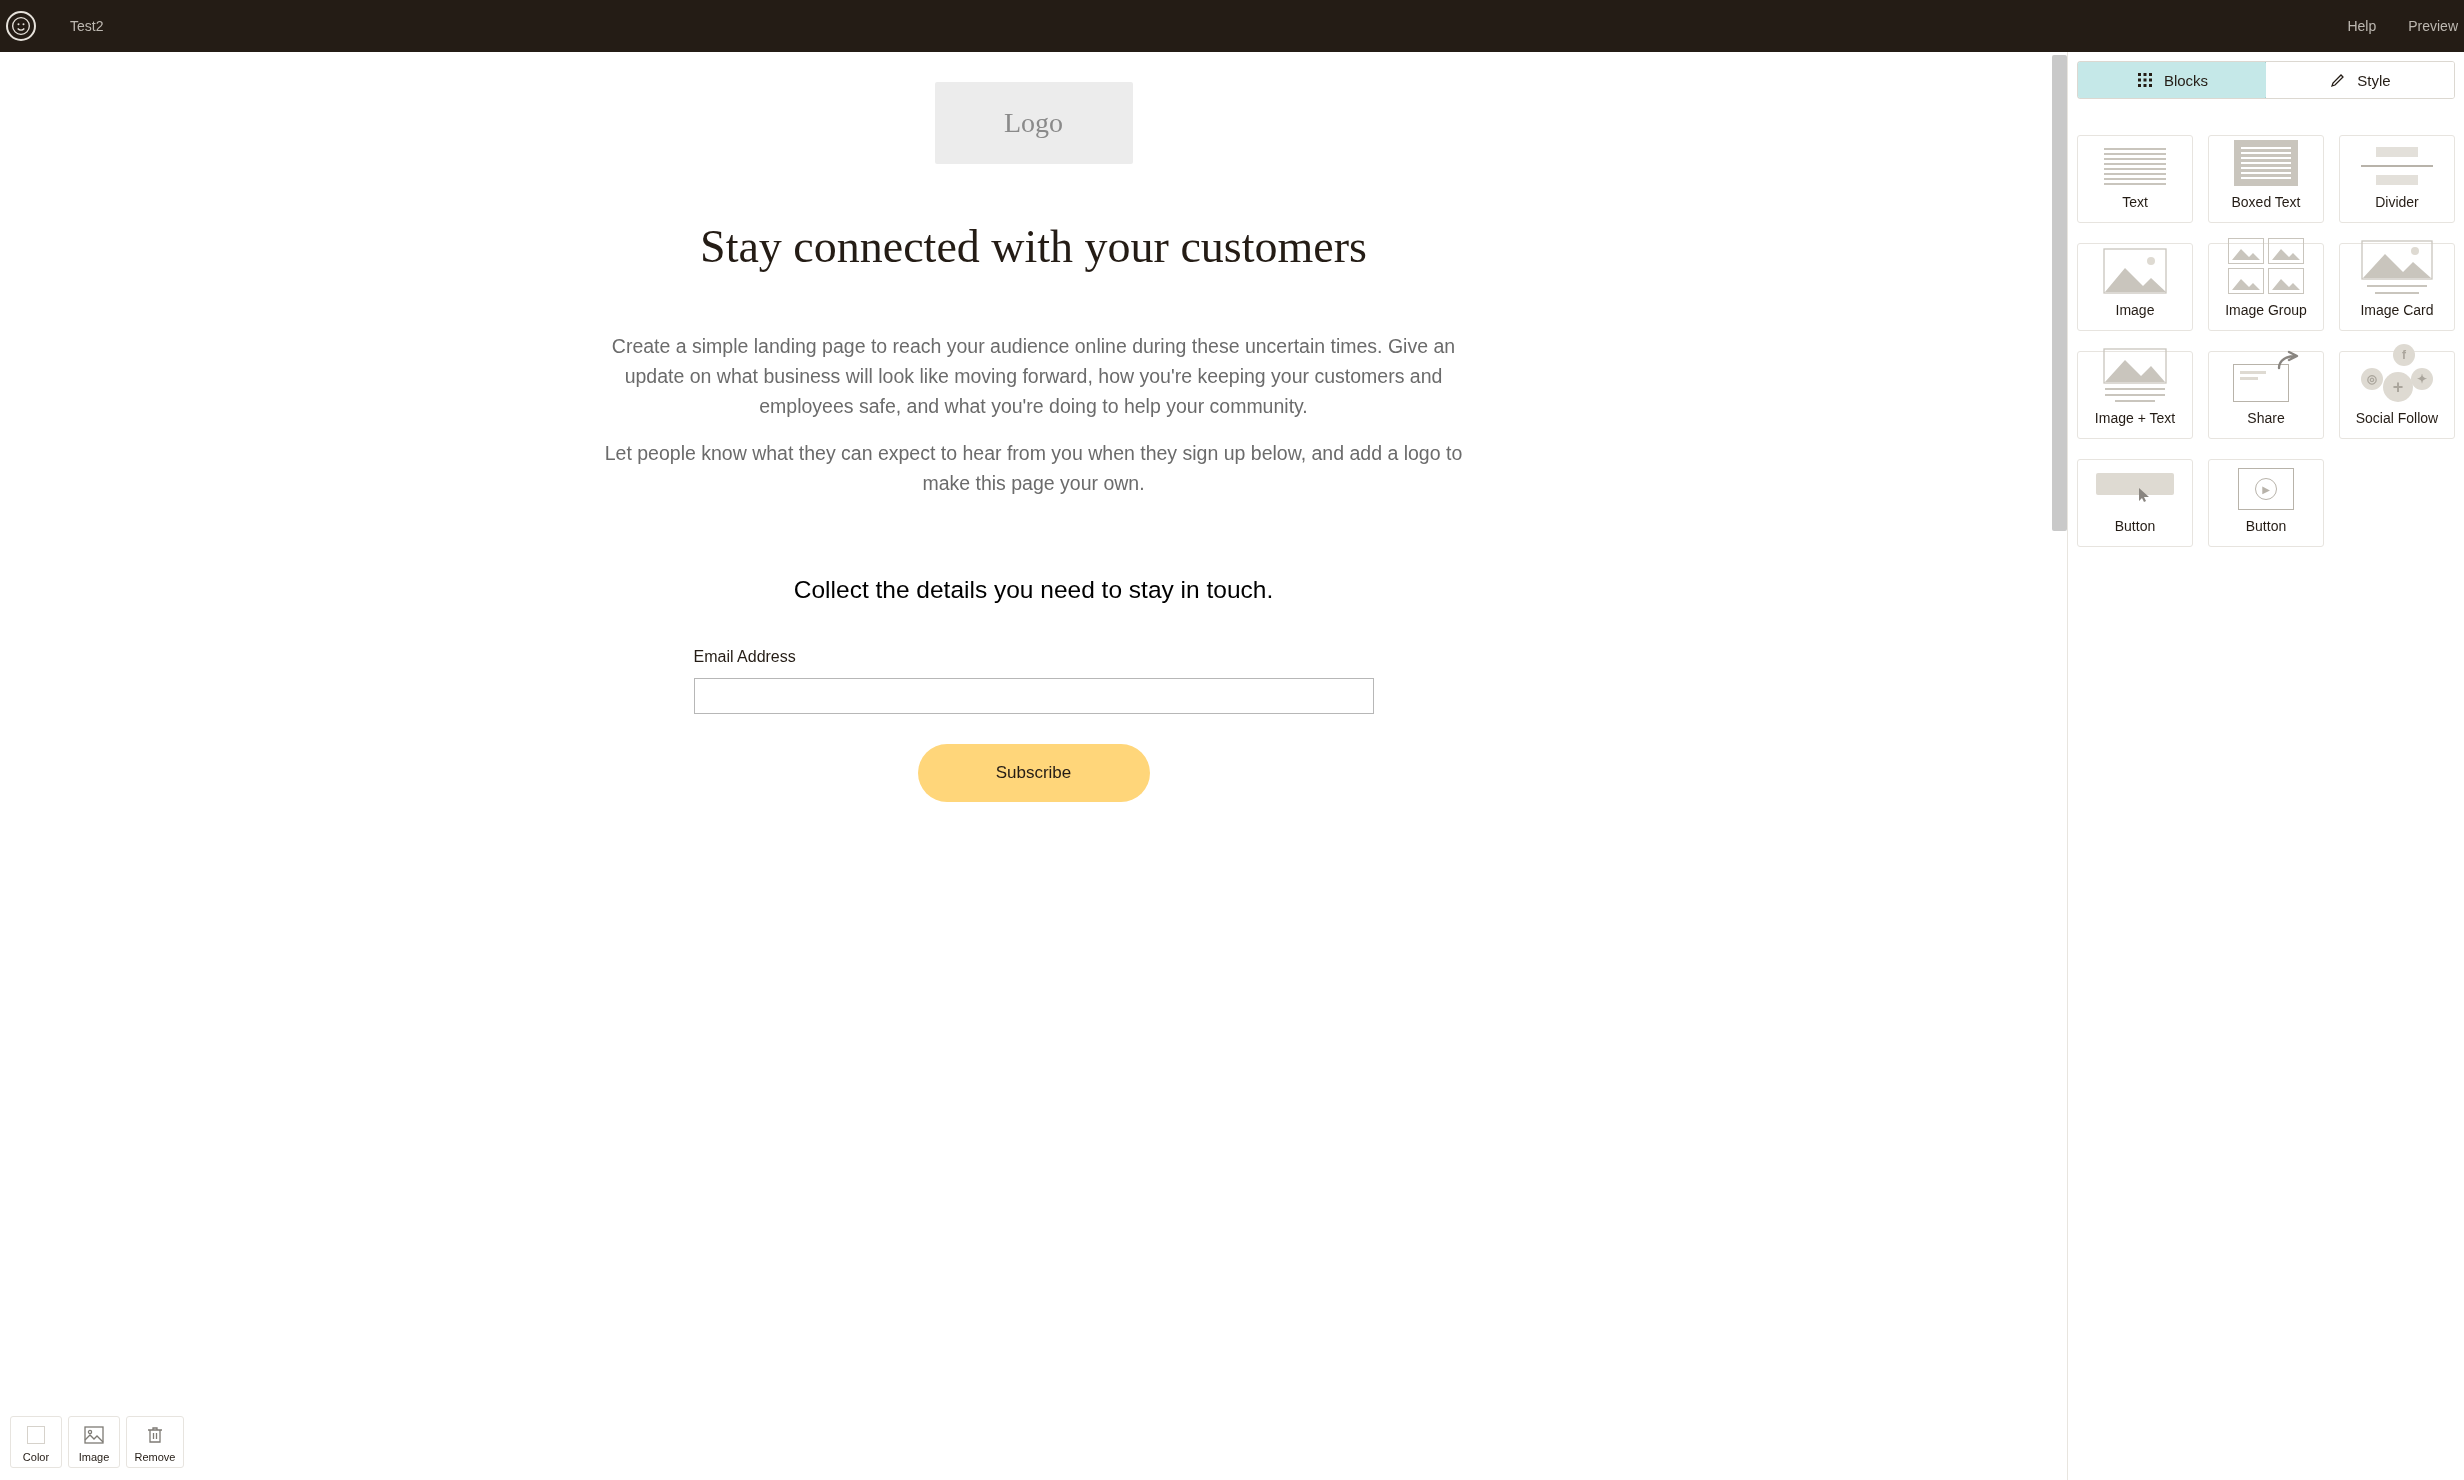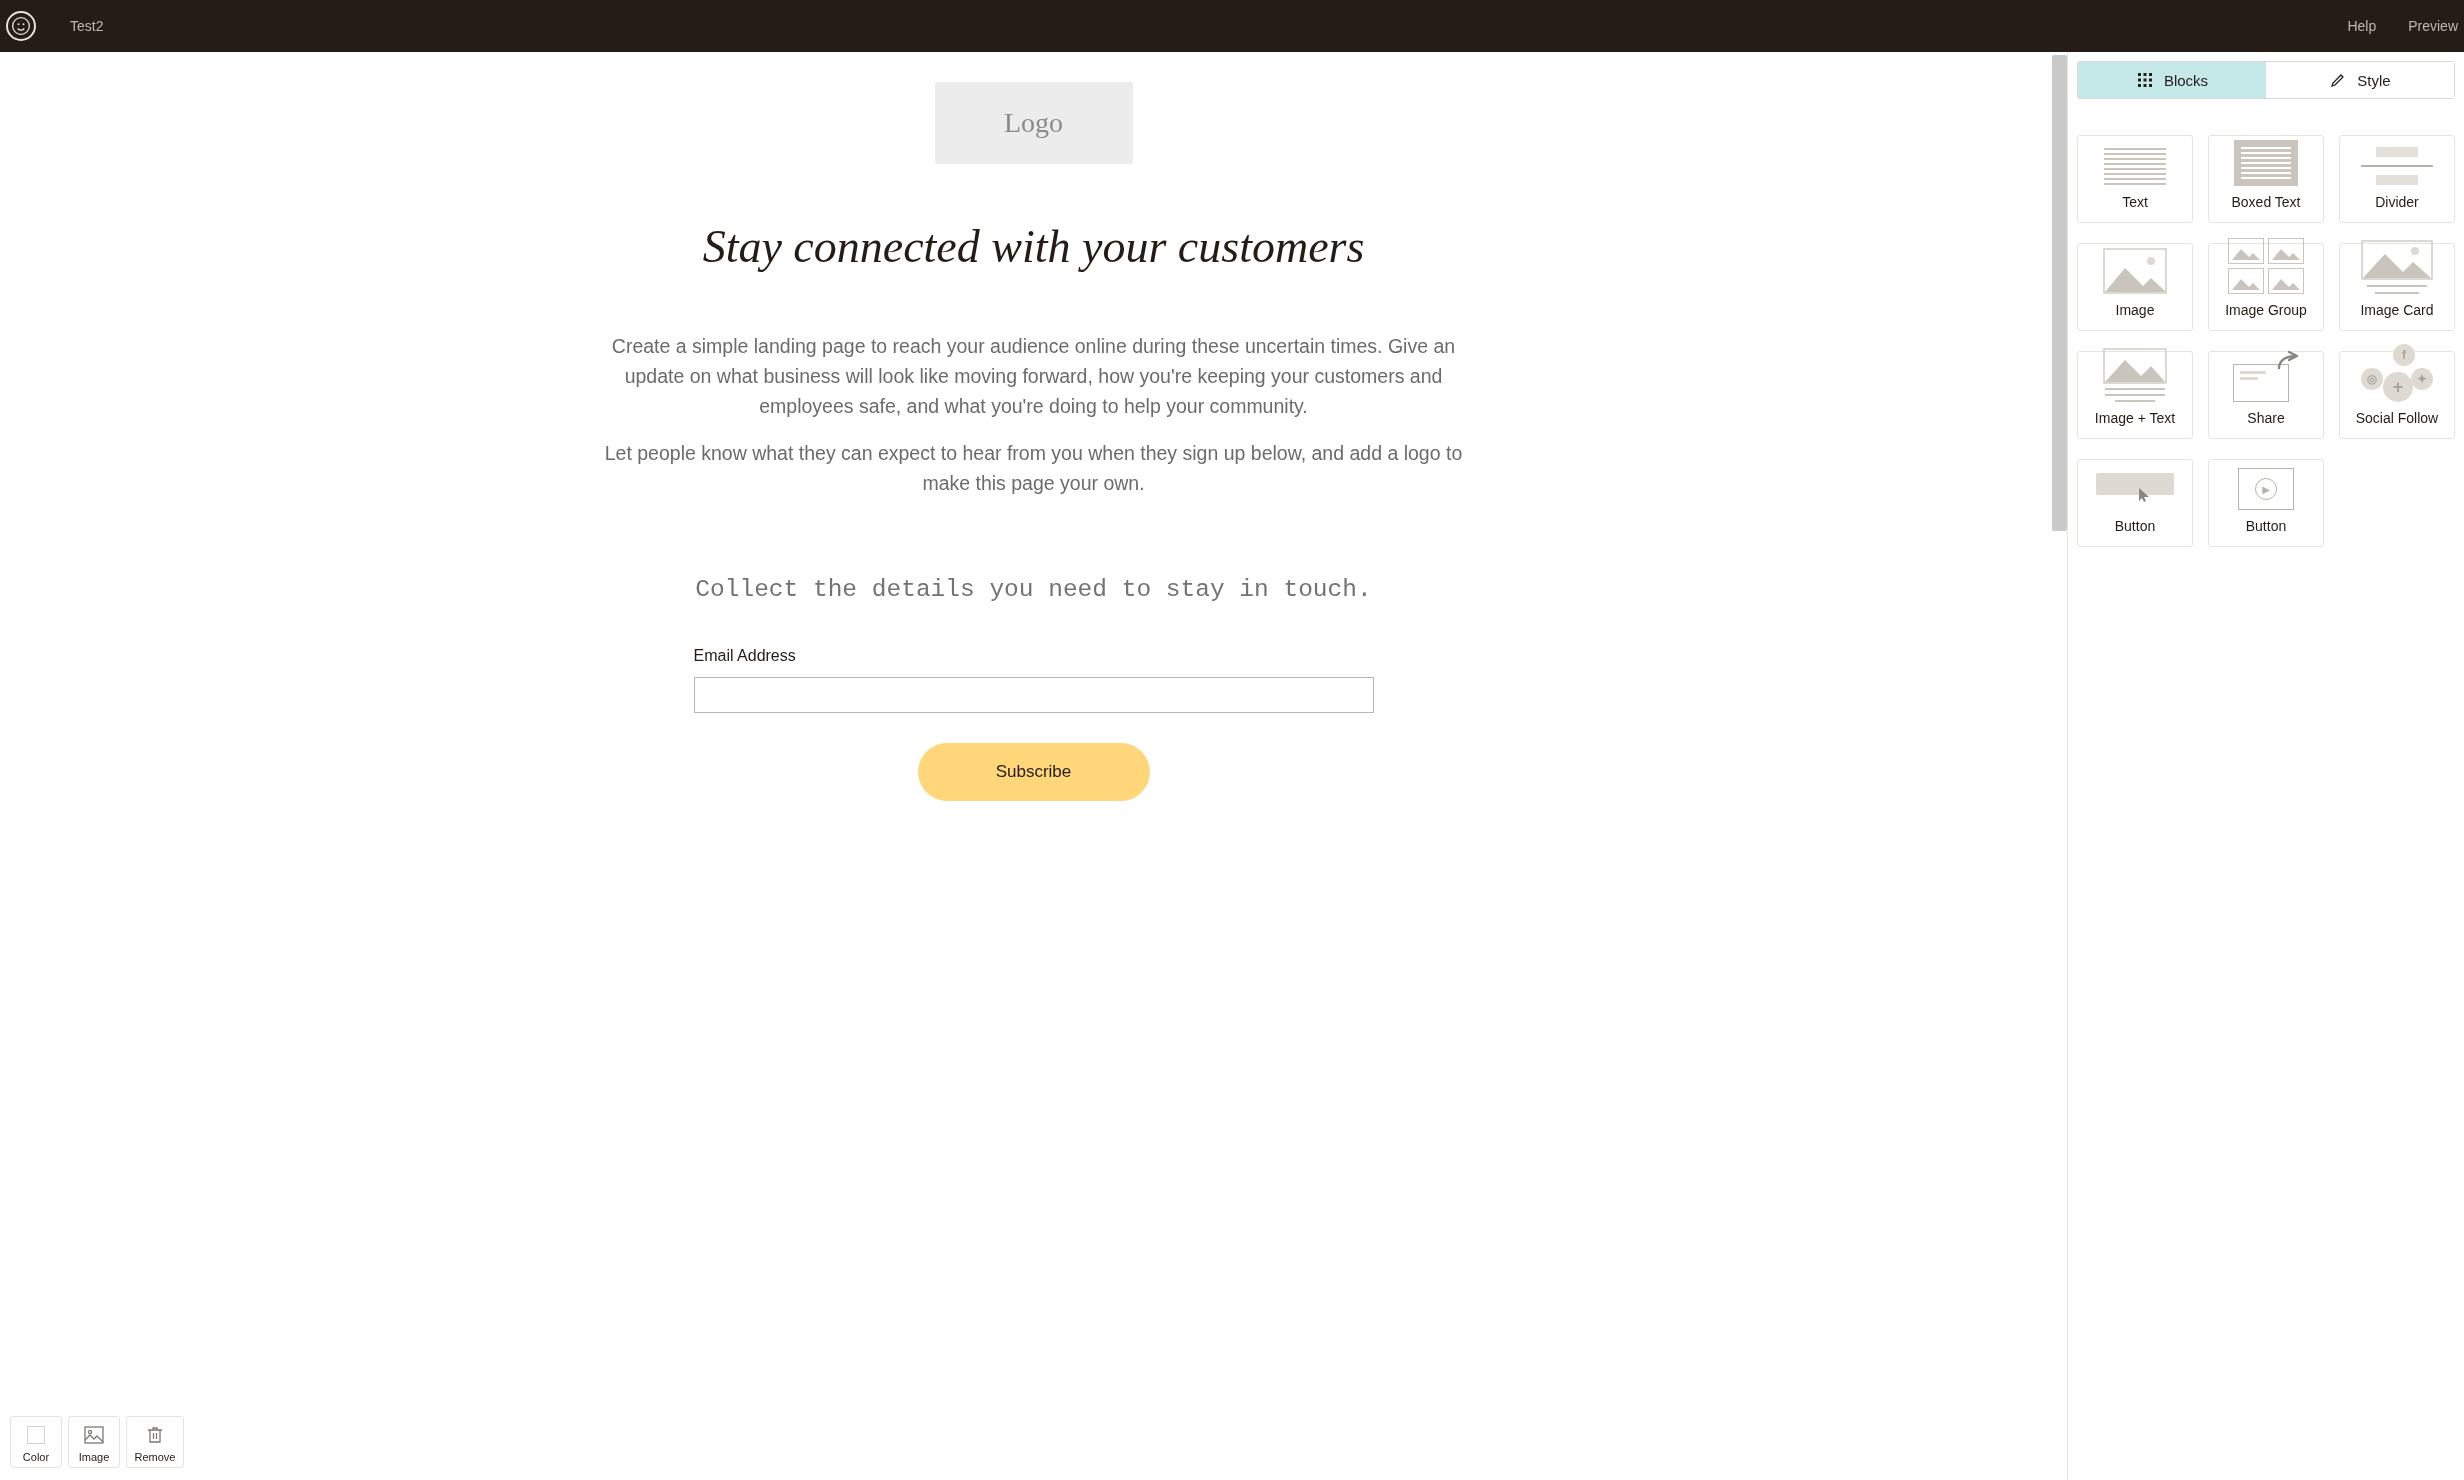--- a/index.html
+++ b/index.html
@@ -61,36 +61,35 @@
     color: #8a8a8a; font-size: 28px; font-family: Georgia, serif;
     border-radius: 2px;
   }
   .headline {
     margin-top: 56px;
     font-family: Georgia, 'Times New Roman', serif;
     font-size: 46px;
     font-weight: 500;
     color: #241c15;
     text-align: center;
-    font-style: italic;
   }
   .body-text {
     margin-top: 58px;
     max-width: 880px;
     color: #6b6b6b;
     font-size: 19.5px;
     line-height: 1.55;
     text-align: center;
   }
   .body-text p + p { margin-top: 16px; }
   .sub-headline {
     margin-top: 78px;
-    font-family: Liberation Mono, monospace;
+    font-family: Liberation Sans, sans-serif;
     font-size: 24.5px;
-    color: #737373;
+    color: #000000;
     text-align: center;
   }
   .form-area {
     margin-top: 44px;
     width: 680px;
     display: flex; flex-direction: column; align-items: flex-start;
   }
   .form-label { font-size: 16px; color: #241c15; margin-bottom: 12px; }
   .text-input {
     width: 100%;

